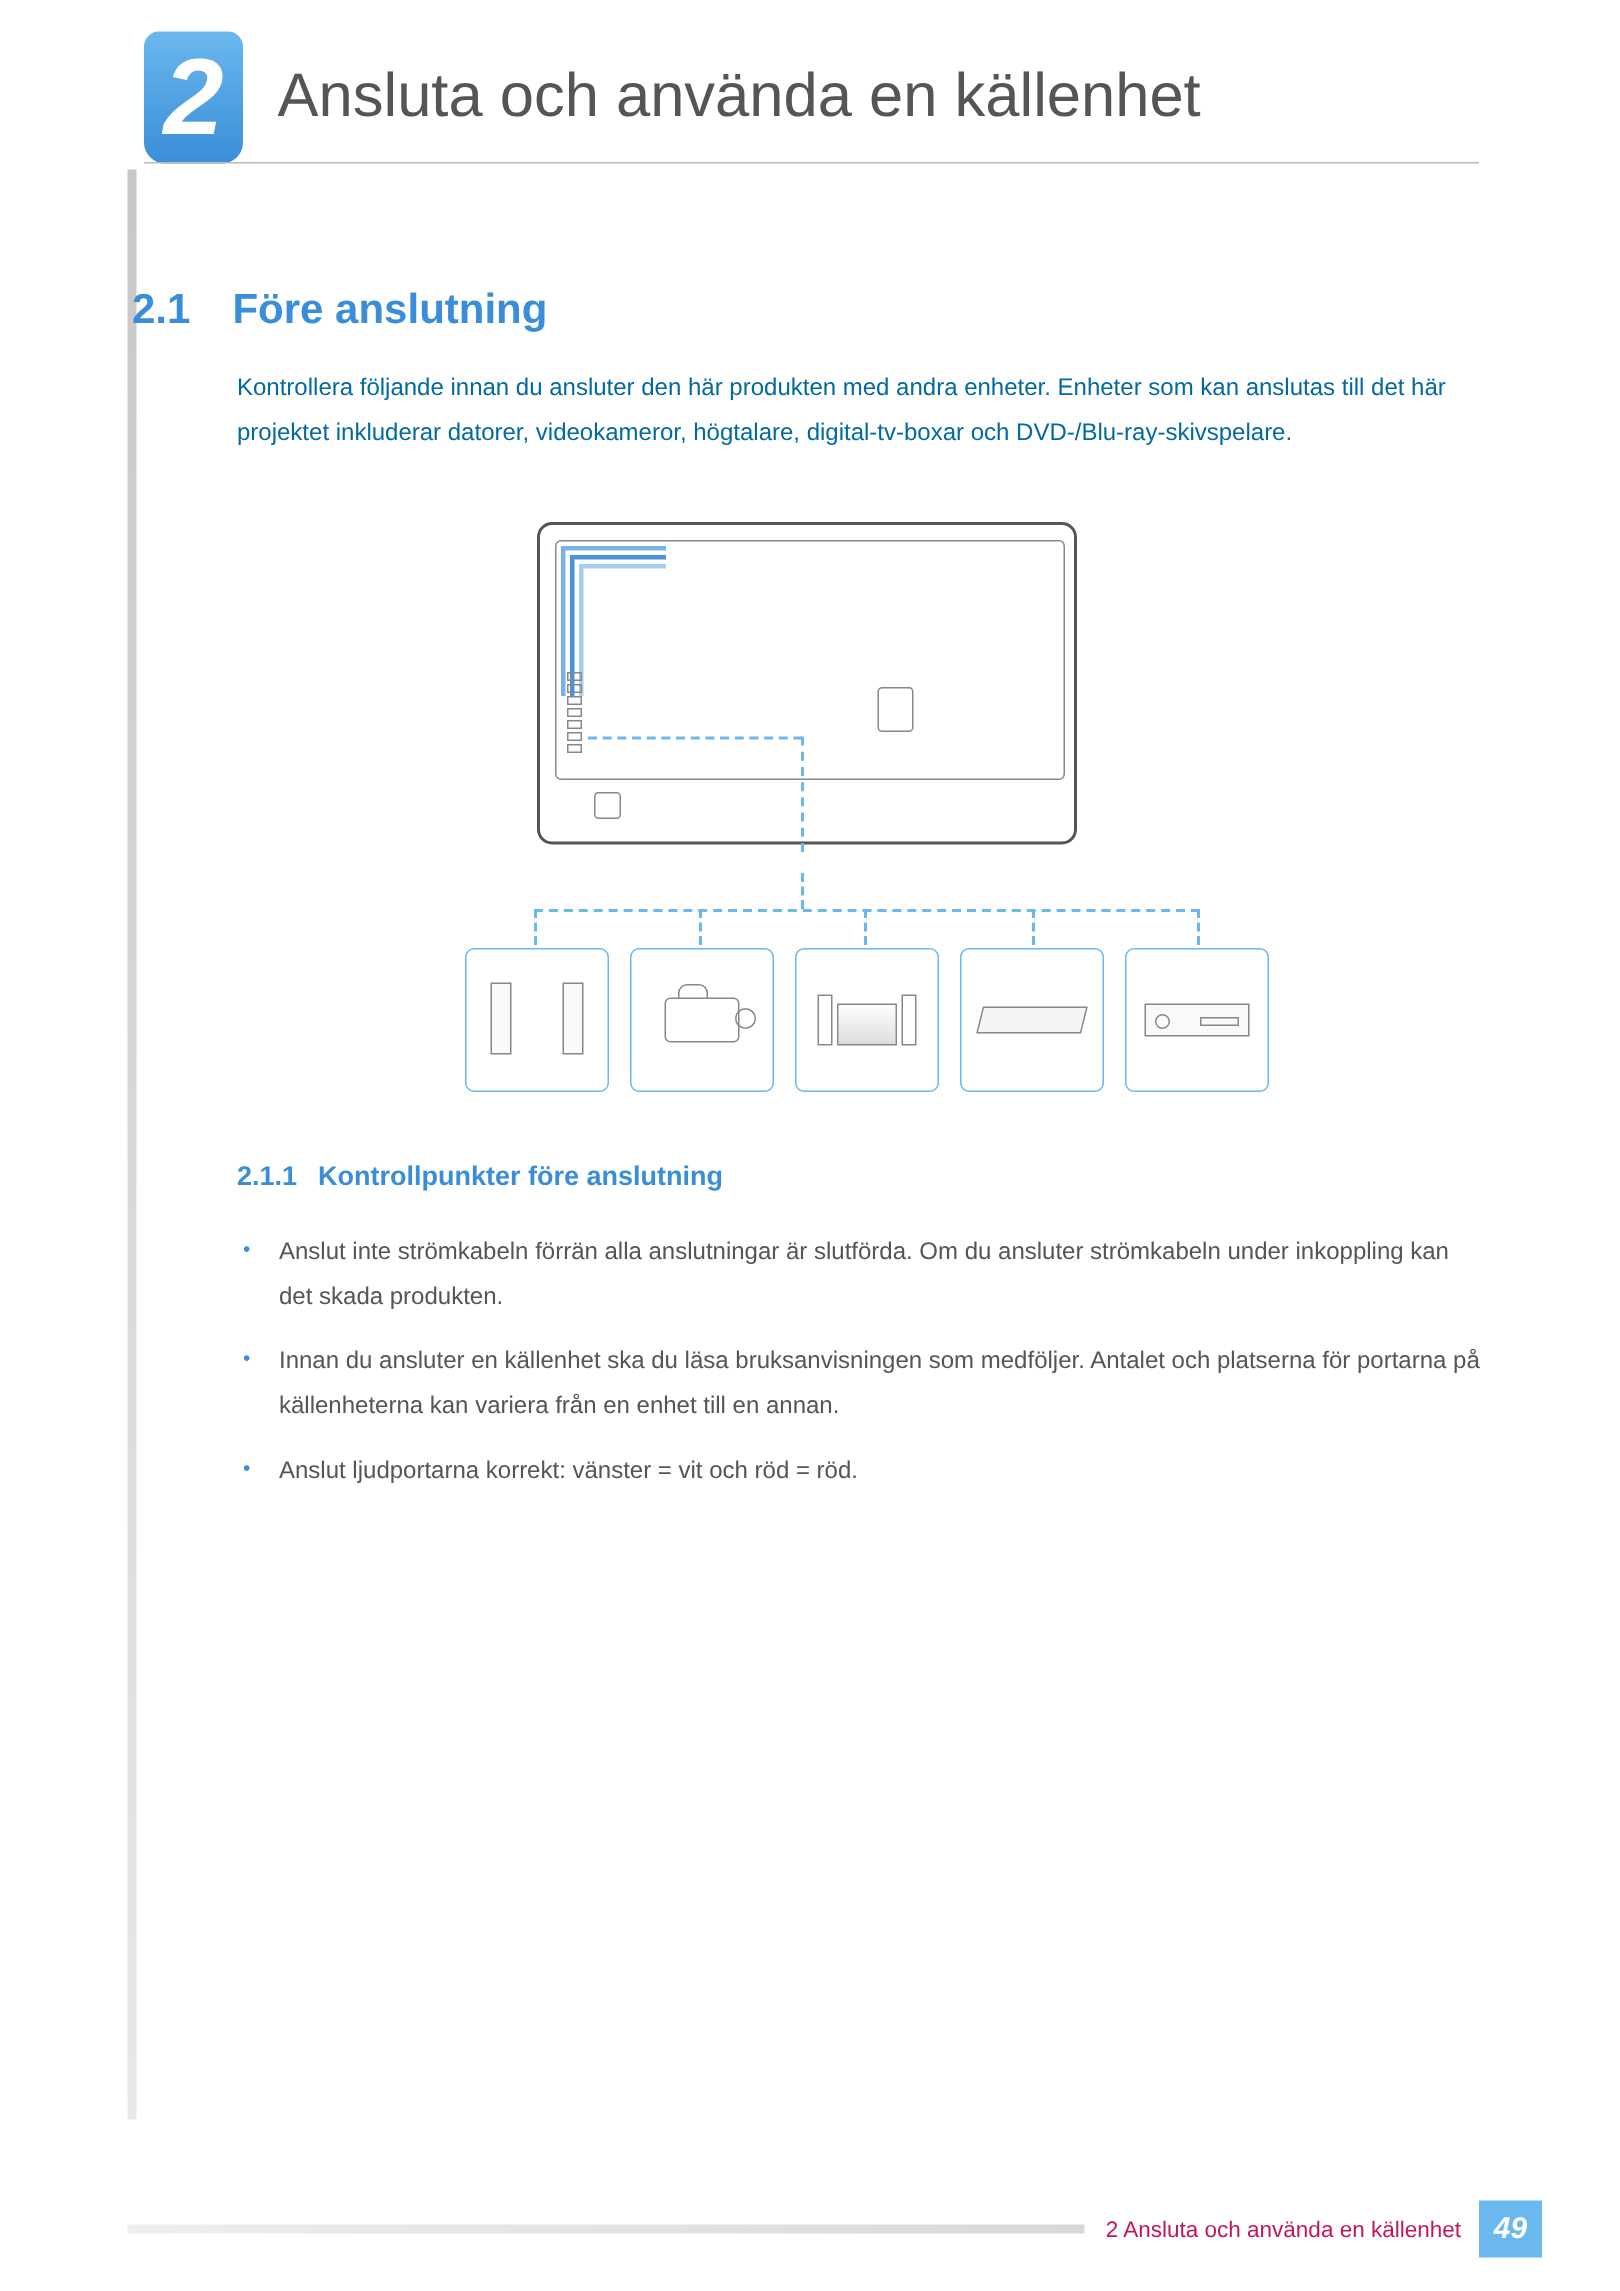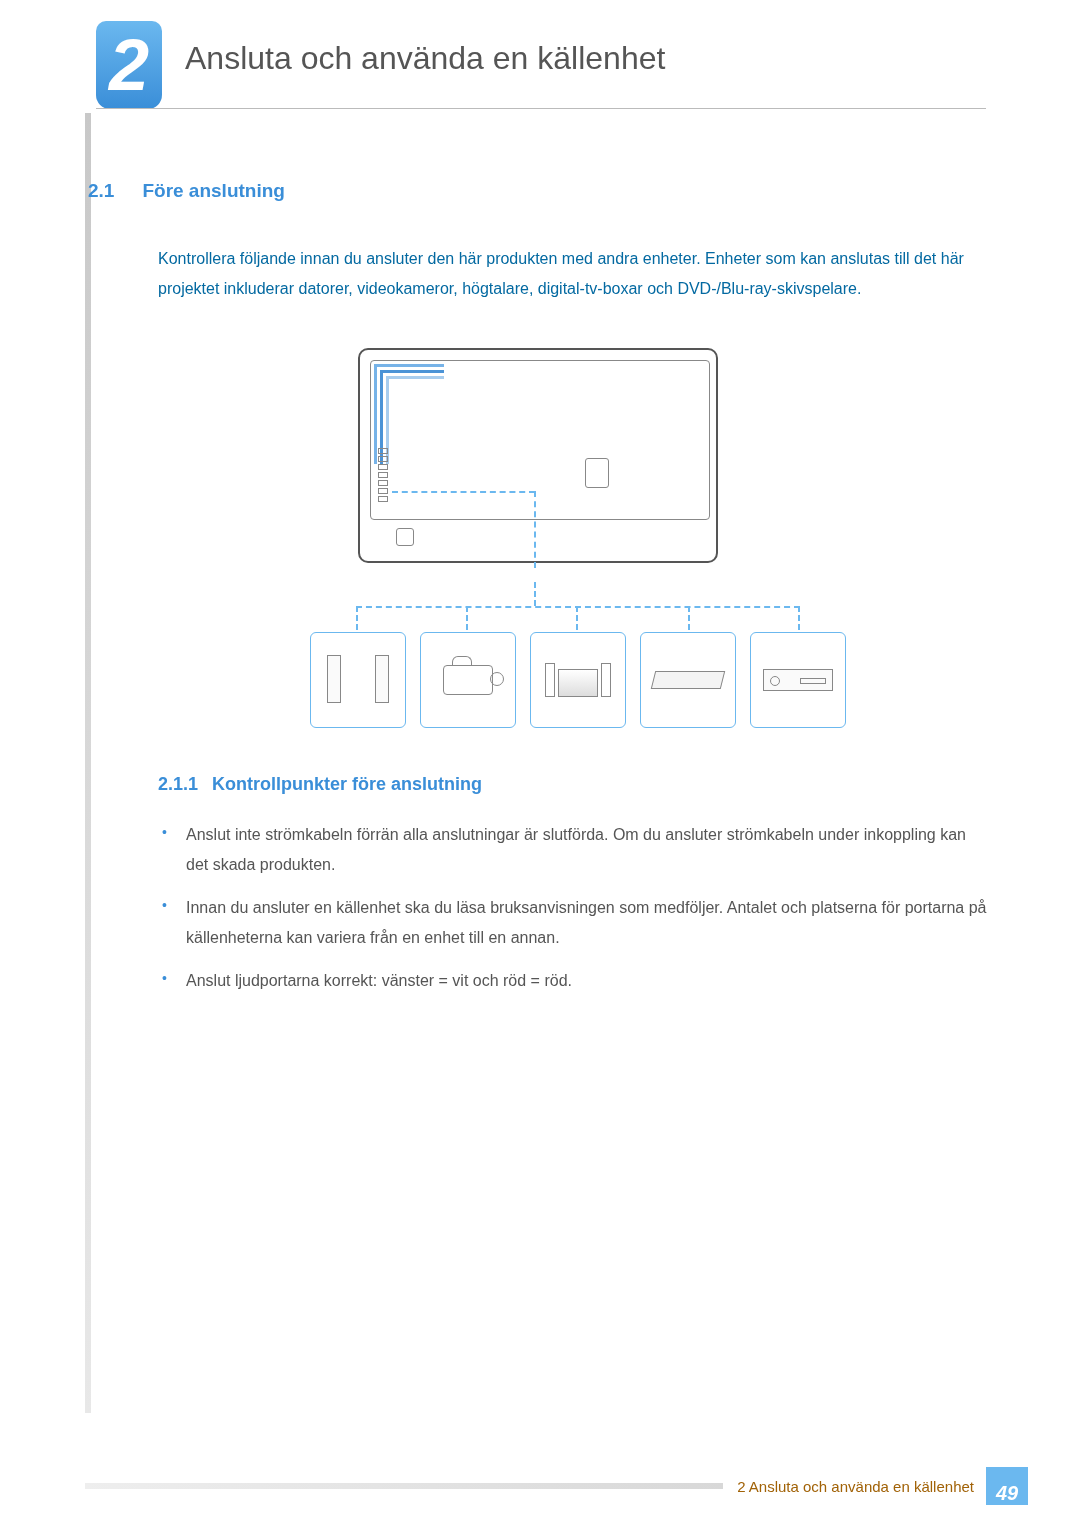--- a/index.html
+++ b/index.html
@@ -1,35 +1,35 @@
 <!DOCTYPE html>
 <html><head>
 <meta charset="utf-8">
 <style>
 * { margin:0; padding:0; box-sizing:border-box; }
 body { font-family:Arial,Helvetica,sans-serif; background:#fff; width:1080px; height:1527px; position:relative; color:#555; }
 .page { width:1080px; height:1527px; position:relative; padding:0; }
 .side-bar { position:absolute; left:85px; top:113px; width:6px; height:1300px; background:linear-gradient(to bottom,#c8c8c8,#e8e8e8); }
 .chapter-badge { position:absolute; left:96px; top:21px; width:66px; height:88px; background:linear-gradient(to bottom,#6bb8ef,#3a8ed8); border-radius:10px 10px 14px 14px; display:flex; align-items:center; justify-content:center; }
 .chapter-digit { color:#fff; font-size:72px; font-weight:bold; font-style:italic; }
-.chapter-title { position:absolute; left:185px; top:40px; font-size:32px; }
+.chapter-title { position:absolute; left:185px; top:40px; font-size:41px; }
 .title-rule { position:absolute; left:96px; top:108px; width:890px; height:0; border-top:1px solid #bbb; }
-.section-heading { position:absolute; left:88px; top:180px; font-size:19px; color:#3a8ed8; }
+.section-heading { position:absolute; left:88px; top:190px; font-size:28px; color:#3a8ed8; }
 .section-heading .num { margin-right:28px; }
 .intro-para { position:absolute; left:158px; top:244px; width:830px; font-size:16px; line-height:1.9; color:#0369a1; }
 .diagram-wrap { position:absolute; left:308px; top:348px; width:540px; height:400px; }
 .subsection-heading { position:absolute; left:158px; top:774px; font-size:18px; color:#3a8ed8; font-weight:bold; }
 .subsection-heading .num { margin-right:14px; }
 .bullet-list { position:absolute; left:158px; top:820px; width:830px; list-style:none; }
 .bullet-list li { position:relative; padding-left:28px; font-size:16px; line-height:1.85; margin-bottom:14px; color:#555; }
 .bullet-list li::before { content:"•"; position:absolute; left:4px; top:0; color:#3a8ed8; font-size:14px; }
 .footer-bar { position:absolute; left:85px; bottom:22px; right:52px; height:38px; display:flex; align-items:center; }
 .footer-rule { flex:1; height:6px; background:linear-gradient(to right,#eee,#d8d8d8); }
-.footer-text { font-size:15px; color:#a16207; margin:0 12px 0 14px; }
-.page-num-box { width:42px; height:38px; background:#6bb8ef; color:#fff; display:flex; align-items:flex-end; justify-content:center; font-size:20px; font-weight:bold; font-style:italic; }
+.footer-text { font-size:15px; color:#be185d; margin:0 12px 0 14px; }
+.page-num-box { width:42px; height:38px; background:#6bb8ef; color:#fff; display:flex; align-items:center; justify-content:center; font-size:20px; font-weight:bold; font-style:italic; }
 
 .tv-frame { position:absolute; left:50px; top:0; width:360px; height:215px; border:2px solid #555; border-radius:10px; }
 .tv-inner1 { position:absolute; left:10px; top:10px; width:340px; height:160px; border:1px solid #888; border-radius:4px; }
 .tv-corner { position:absolute; left:14px; top:14px; width:80px; height:105px; }
 .tv-corner .c1 { position:absolute; left:0; top:0; width:70px; height:100px; border-left:3px solid #77b3e8; border-top:3px solid #77b3e8; }
 .tv-corner .c2 { position:absolute; left:6px; top:6px; width:64px; height:94px; border-left:3px solid #4b93d6; border-top:3px solid #4b93d6; }
 .tv-corner .c3 { position:absolute; left:12px; top:12px; width:58px; height:88px; border-left:3px solid #a8cdee; border-top:3px solid #a8cdee; }
 .port-col { position:absolute; left:18px; top:98px; width:14px; height:66px; }
 .port-col .d { width:10px; height:6px; border:1px solid #888; margin-bottom:2px; }
 .small-sq { position:absolute; left:36px; top:178px; width:18px; height:18px; border:1px solid #888; border-radius:3px; }

